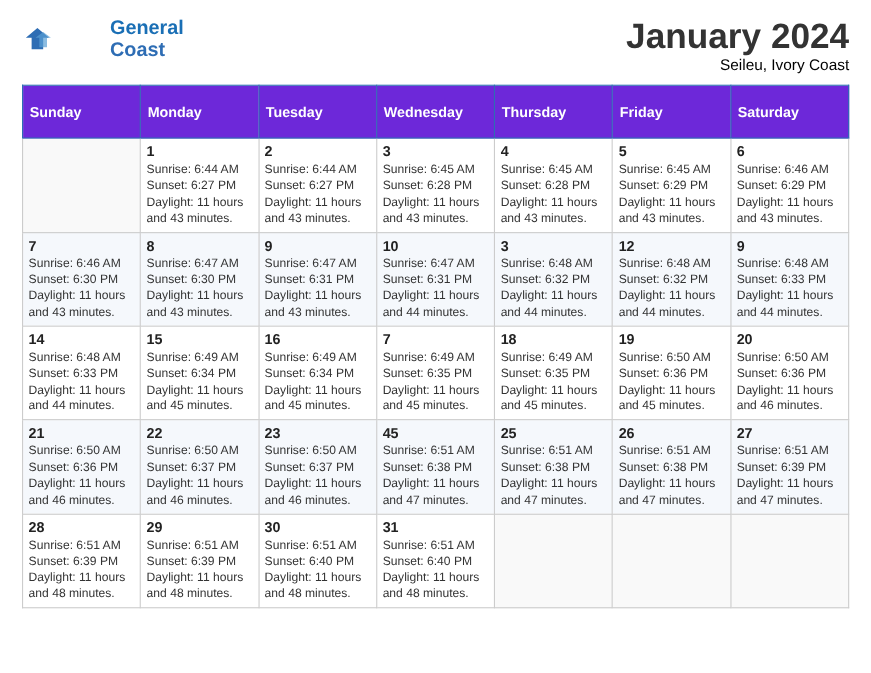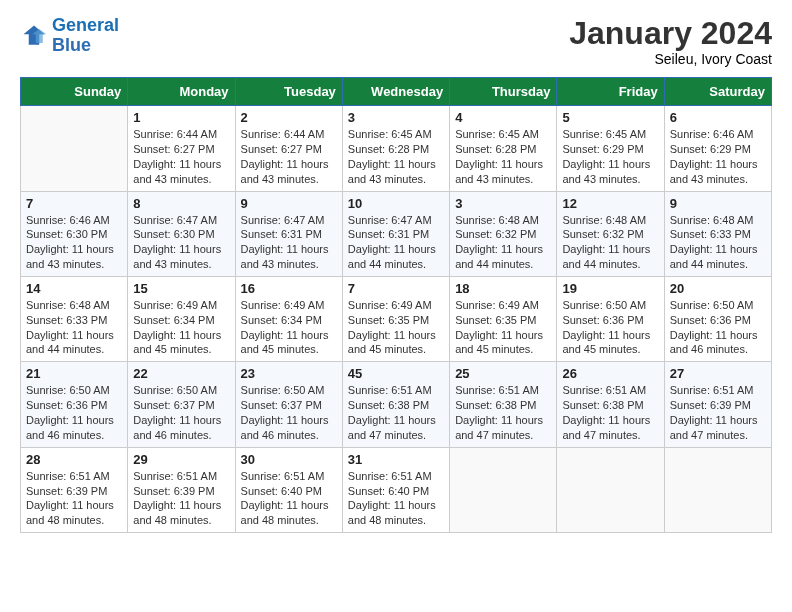--- a/index.html
+++ b/index.html
@@ -27,20 +27,21 @@
       gap: 4px;
     }
     .logo-text {
       font-size: 18px;
       font-weight: bold;
       color: #333;
       line-height: 1.1;
     }
     .logo-text span {
       color: #1a6fb5;
+      margin-left: 48px;
     }
     .logo-icon {
       width: 28px;
       height: 28px;
     }
     .title-block {
       text-align: right;
     }
     .month-title {
       font-size: 32px;
@@ -51,24 +52,24 @@
     .subtitle {
       font-size: 14px;
       color: #000000;
     }
     table {
       width: 100%;
       border-collapse: collapse;
       font-size: 11px;
     }
     thead tr th {
-      background-color: #15803d;
+      background-color: #6d28d9;
       color: #fff;
-      padding: 6px 6px;
-      text-align: right;
+      padding: 16px 6px;
+      text-align: left;
       font-size: 13px;
       font-weight: bold;
       border: 1px solid #2e6db4;
     }
     tbody tr td {
       border: 1px solid #ccc;
       padding: 4px 5px;
       vertical-align: top;
       width: calc(100% / 7);
       height: 80px;
@@ -100,21 +101,21 @@
 
 <div class="page">
   <div class="header">
     <div class="logo">
       <svg class="logo-icon" viewBox="0 0 32 32">
         <polygon points="16,4 28,14 22,14 22,26 10,26 10,14 4,14" fill="#2e6db4"></polygon>
         <polygon points="22,8 30,14 26,14 26,24 18,24 18,14 14,14" fill="#5a9fd4" opacity="0.7"></polygon>
       </svg>
       <div class="logo-text">
         <div><span>General</span></div>
-        <div><span style="color:#2e6db4;font-weight:bold;">Blue</span></div>
+        <div><span style="color:#2e6db4;font-weight:bold;">Coast</span></div>
       </div>
     </div>
     <div class="title-block">
       <div class="month-title">January 2024</div>
       <div class="subtitle">Seileu, Ivory Coast</div>
     </div>
   </div>
 
   <table>
     <thead>

